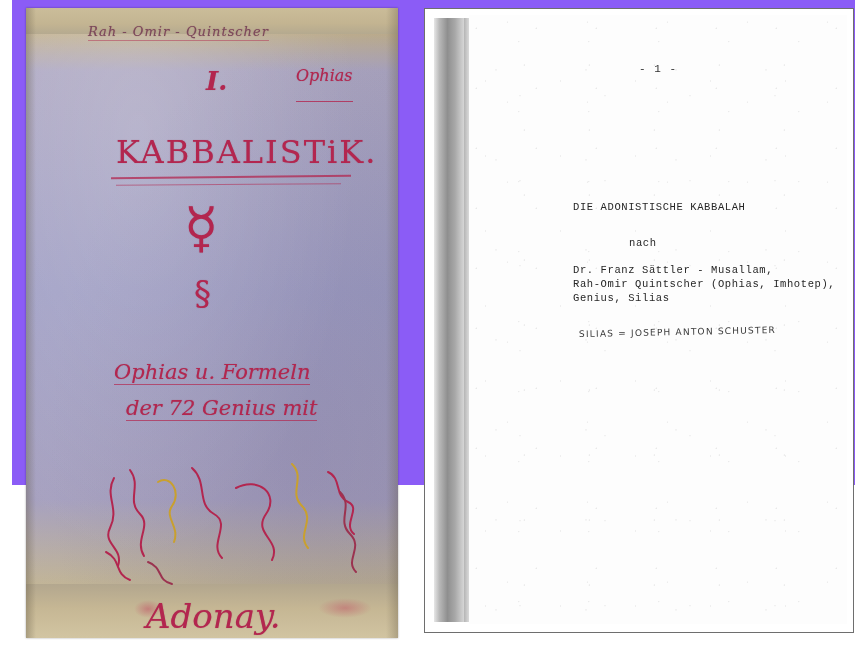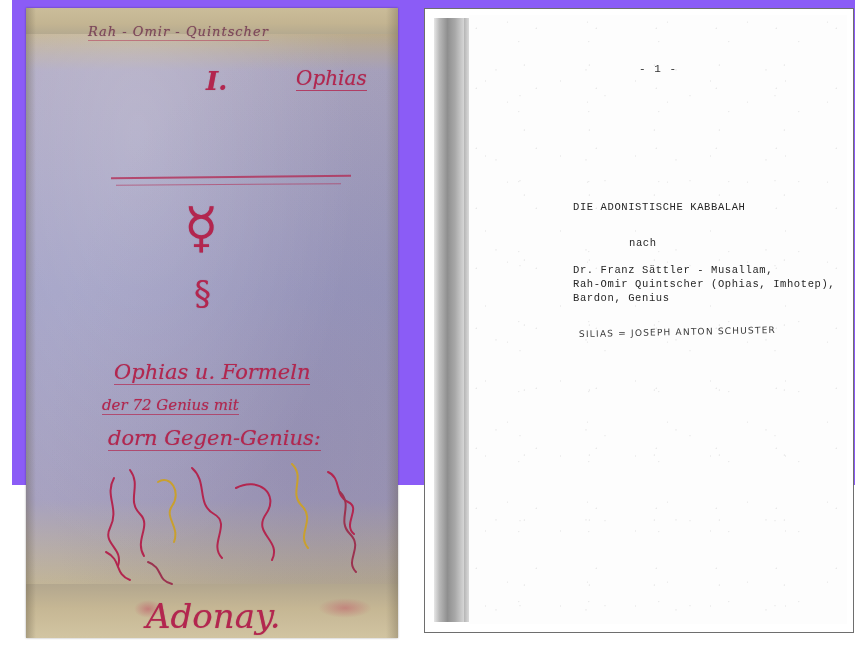--- a/index.html
+++ b/index.html
@@ -89,24 +89,24 @@
   .roman-i {
     left: 180px;
     top: 58px;
     font-size: 26px;
     font-weight: bold;
     color: #b3264f;
   }
   .ophias {
     left: 270px;
     top: 58px;
-    font-size: 20px;
+    font-size: 16px;
     color: #b3264f;
     border-bottom: 1.5px solid rgba(179,38,79,0.8);
-    padding-bottom: 0;
+    padding-bottom: 16px;
   }
   .kabbalistik {
     left: 90px;
     top: 125px;
     font-size: 32px;
     letter-spacing: 2px;
     color: #b3264f;
     font-style: normal;
     font-family: "DejaVu Serif", serif;
   }
@@ -141,23 +141,23 @@
     line-height: 1;
   }
   .line-namen {
     left: 88px;
     top: 352px;
     font-size: 21px;
     color: #b3264f;
     border-bottom: 1.5px solid rgba(179,38,79,0.7);
   }
   .line-der72 {
-    left: 76px;
+    left: 100px;
     top: 388px;
-    font-size: 15px;
+    font-size: 21px;
     color: #b3264f;
     border-bottom: 1.5px solid rgba(179,38,79,0.7);
   }
   .line-gegen {
     left: 82px;
     top: 418px;
     font-size: 21px;
     color: #b3264f;
     border-bottom: 1.5px solid rgba(179,38,79,0.7);
   }
@@ -282,29 +282,29 @@
   <div class="cover">
     <div class="cover-grain"></div>
     <div class="cover-edge-top"></div>
     <div class="cover-edge-bottom"></div>
     <div class="cover-edge-left"></div>
     <div class="cover-edge-right"></div>
 
     <div class="hand top-scrawl">Rah - Omir - Quintscher</div>
     <div class="hand roman-i">I.</div>
     <div class="hand ophias">Ophias</div>
+    <div class="hand kabbalistik">KABBALISTiK.</div>
     <div class="kab-rule1"></div>
     <div class="kab-rule2"></div>
 
     <div class="hand sigil-mercury">☿</div>
     <div class="hand sigil-sect">§</div>
 
     <div class="hand line-namen">Ophias u. Formeln</div>
     <div class="hand line-der72">der 72 Genius mit</div>
-    <div class="hand line-gegen">dorn Gegen-Genius:</div>
 
     <svg class="scribbles" viewBox="0 0 290 140">
       <g fill="none" stroke-width="2" stroke-linecap="round">
         <path d="M18,30 C8,48 24,60 14,80 C6,96 28,100 22,118" stroke="#b3264f"></path>
         <path d="M34,22 C46,38 30,52 44,66 C56,78 38,92 48,108" stroke="#b3264f"></path>
         <path d="M62,34 C74,26 86,44 76,58 C68,70 84,78 78,94" stroke="#c9a02e"></path>
         <path d="M96,20 C112,34 100,56 118,66 C136,76 112,96 126,110" stroke="#b3264f"></path>
         <path d="M140,40 C162,28 184,46 170,66 C156,86 186,92 176,112" stroke="#b3264f"></path>
         <path d="M196,16 C210,30 192,44 206,58 C220,72 200,86 212,100" stroke="#c9a02e"></path>
         <path d="M232,24 C246,30 238,48 252,54 C266,60 246,76 258,86" stroke="#b3264f"></path>
@@ -322,18 +322,18 @@
   <div class="scan">
     <div class="scan-gutter"></div>
     <div class="scan-gutter-shadow"></div>
     <div class="scan-sheet">
       <div class="scan-noise"></div>
       <div class="folio">- 1 -</div>
       <div class="typed t-title">DIE ADONISTISCHE KABBALAH</div>
       <div class="typed t-nach">nach</div>
       <div class="typed t-a1">Dr. Franz Sättler - Musallam,</div>
       <div class="typed t-a2">Rah-Omir Quintscher (Ophias, Imhotep),</div>
-      <div class="typed t-a3">Bardon, Genius</div>
+      <div class="typed t-a3">Genius, Silias</div>
       <div class="t-hand">SILIAS = JOSEPH ANTON SCHUSTER</div>
     </div>
   </div>
 
 </div>
 
 </body></html>

